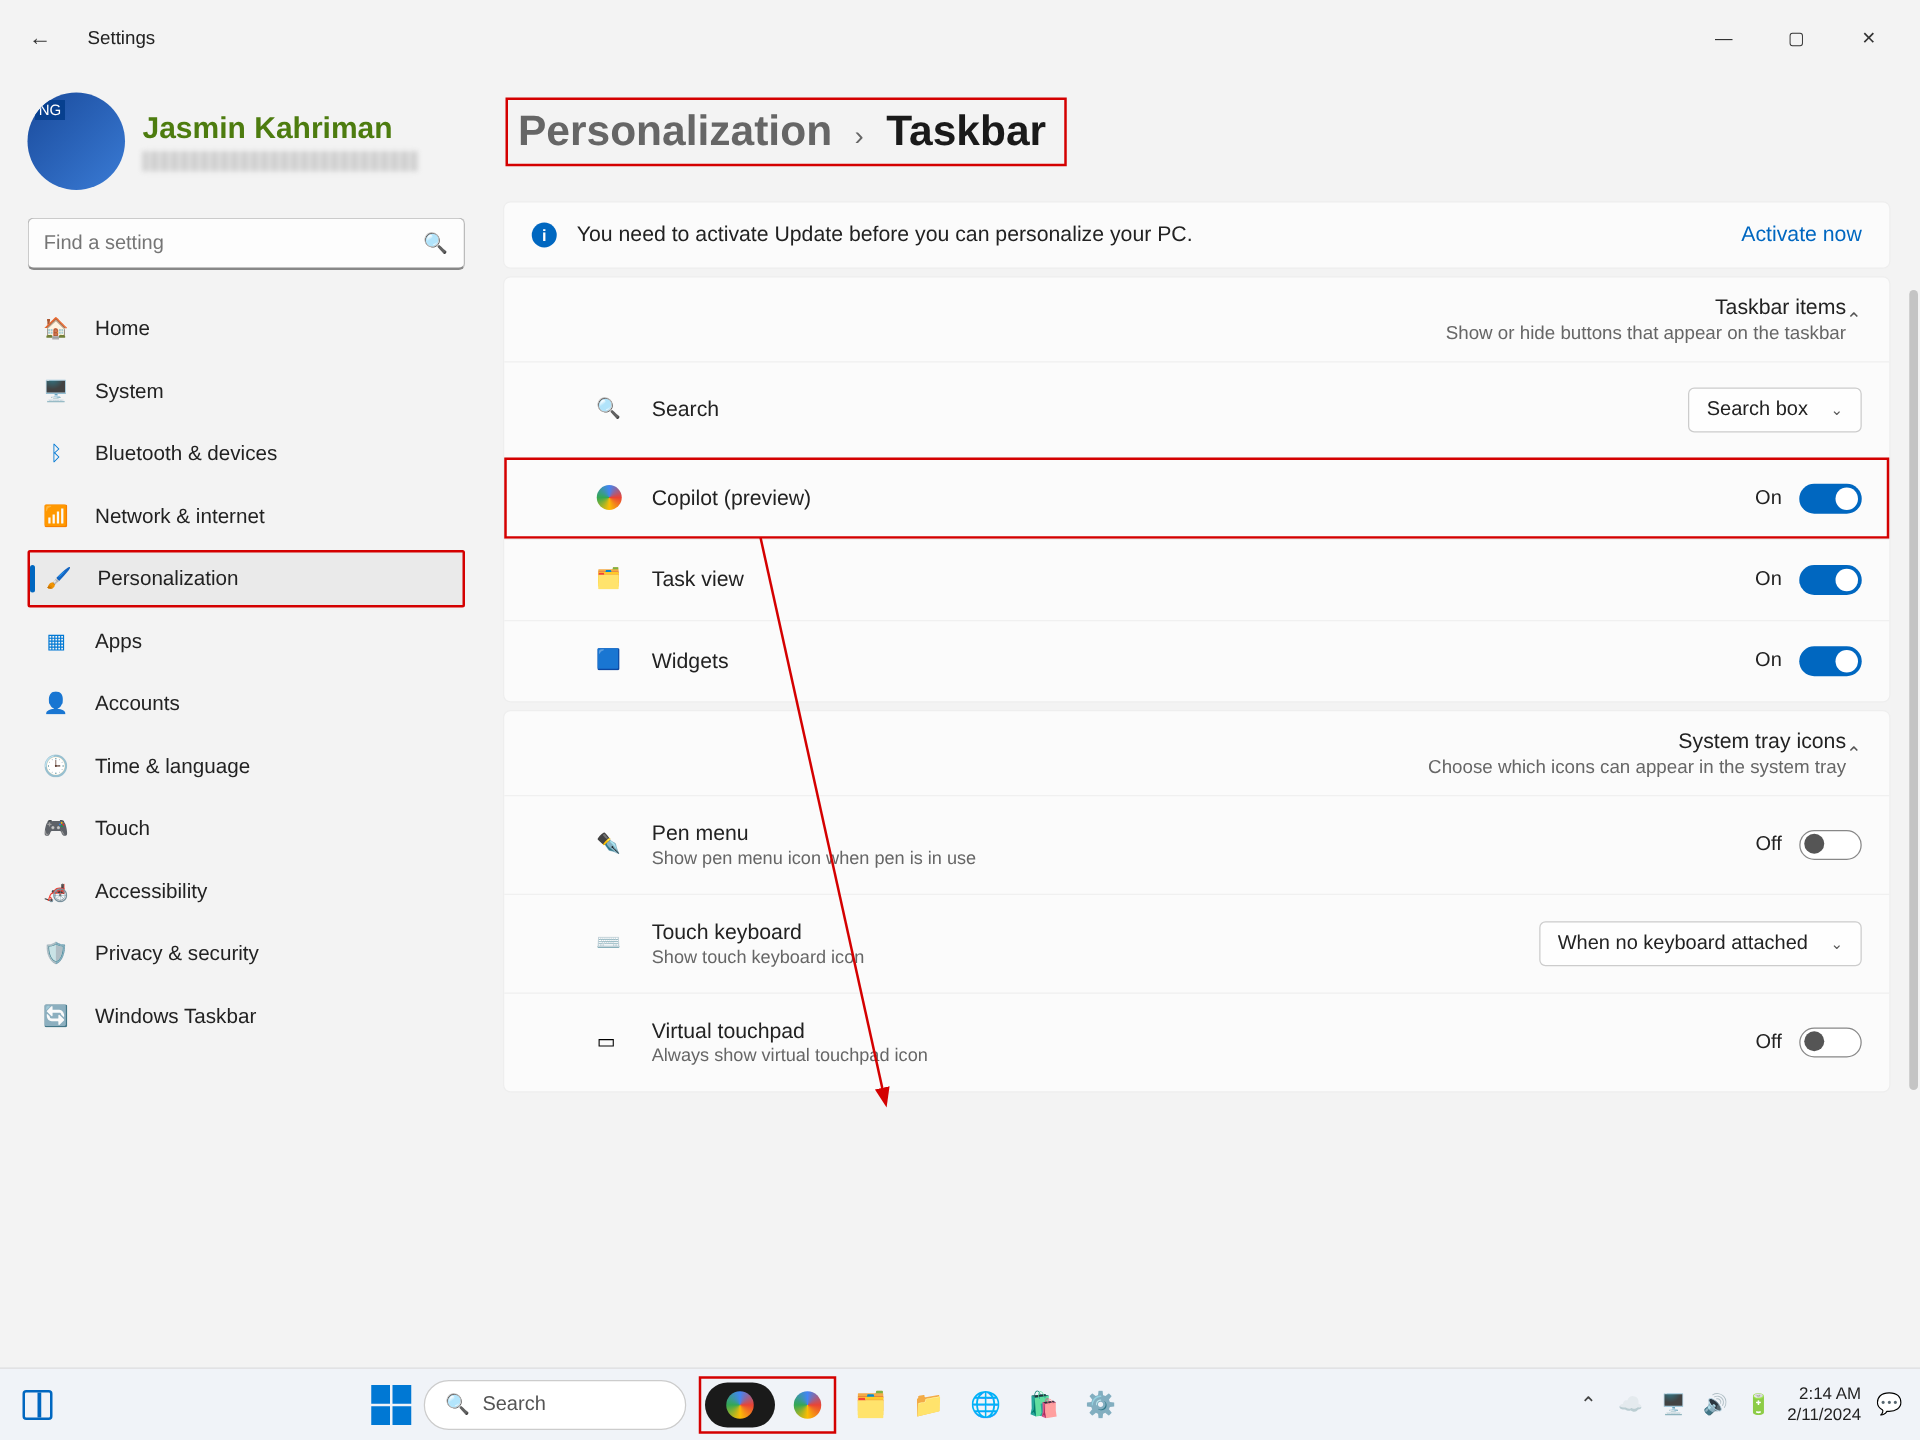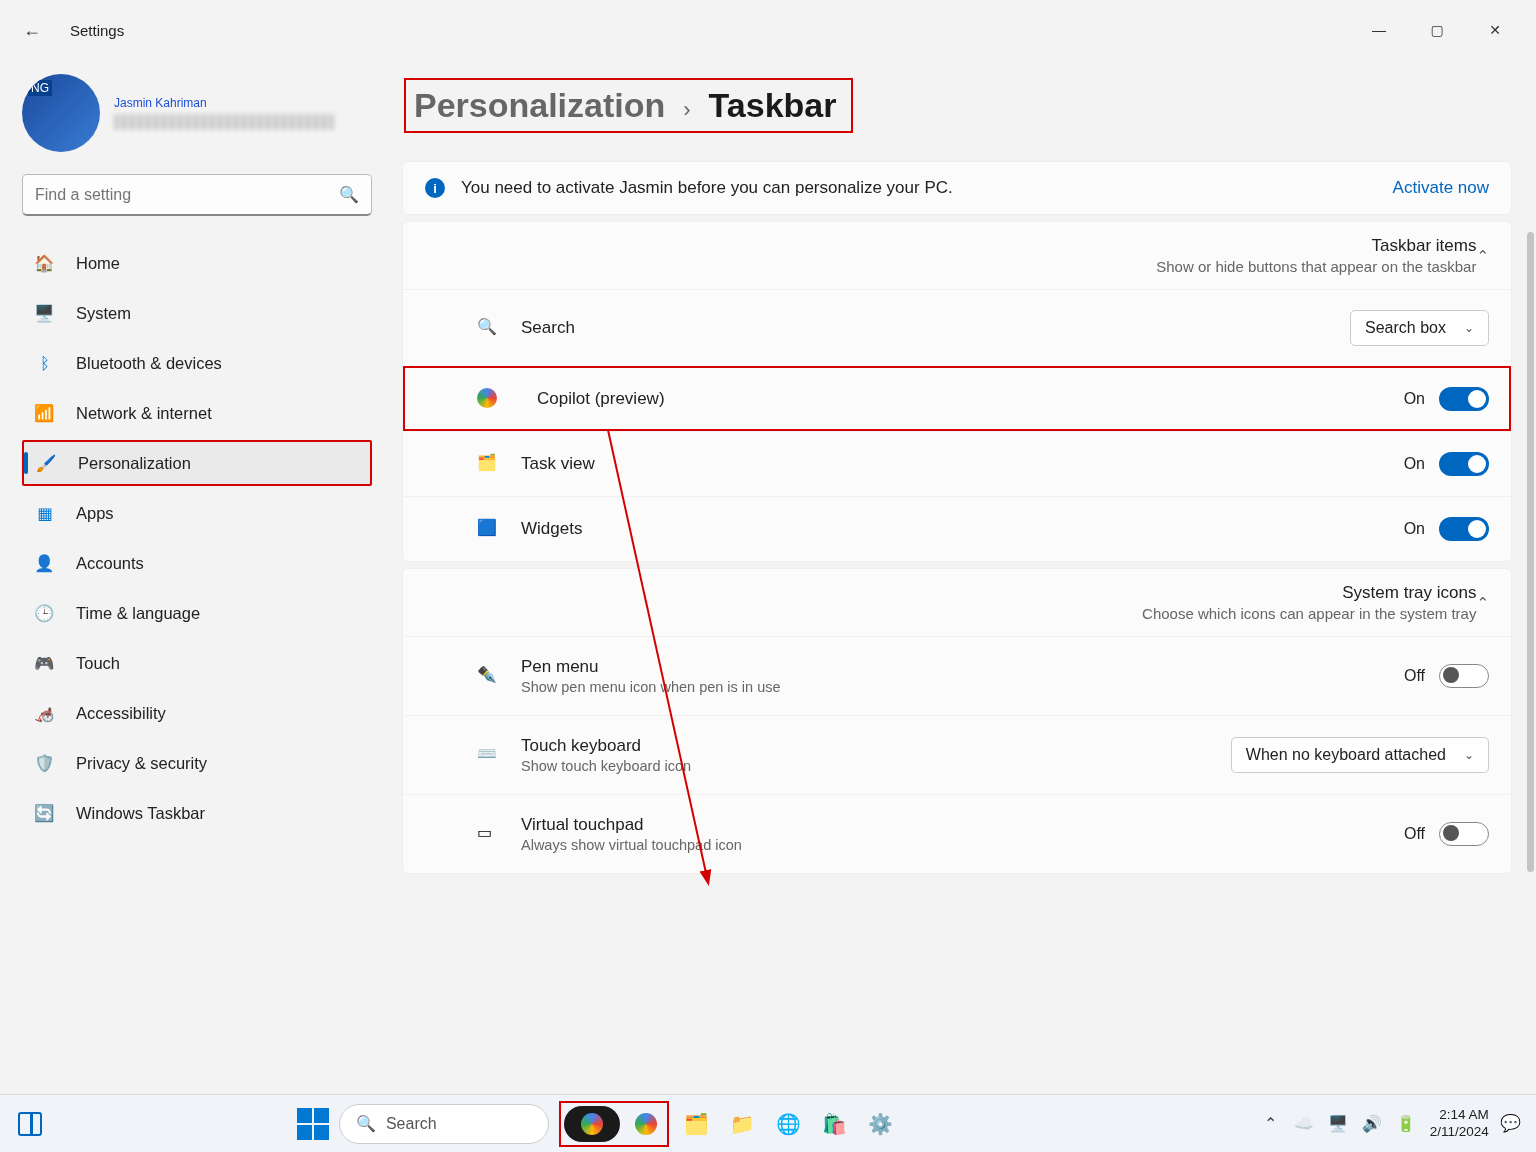--- a/index.html
+++ b/index.html
@@ -11,21 +11,21 @@
 .titlebar .title { font-size: 15px; color: #222; margin-left: 18px; }
 .titlebar .winbtns { margin-left: auto; display: flex; }
 .titlebar .winbtns div { width: 58px; height: 40px; display: flex; align-items: center; justify-content: center; font-size: 14px; cursor: pointer; color: #333; }
 
 
 .main { display: flex; height: calc(100% - 60px - 58px); }
 .sidebar { width: 390px; padding: 14px 18px 0 22px; }
 .profile { display: flex; align-items: center; gap: 14px; margin-bottom: 22px; }
 .avatar { width: 78px; height: 78px; border-radius: 50%; background: linear-gradient(135deg,#1a4b9c,#3a7bd5); display:flex; align-items:center; justify-content:center; color:#fff; font-weight:600; overflow:hidden; position:relative;}
 .avatar .txt { position:absolute; top:6px; left:6px; background:#07408f; color:#fff; font-size:12px; padding:1px 3px; font-weight:400;}
-.profile .name { font-size: 12px; font-weight: 400; color: #1d4ed8; }
+.profile .name { font-size: 24px; font-weight: 700; color: #4d7c0f; }
 .profile .email { margin-top: 4px; width: 220px; height: 16px; background: repeating-linear-gradient(90deg,#ccc,#ccc 4px,#ddd 4px,#ddd 8px); filter: blur(2px); }
 
 .searchbox { display: flex; align-items: center; height: 42px; border: 1px solid #bbb; border-bottom: 2px solid #888; border-radius: 5px; background: #fdfdfd; padding: 0 12px; margin-bottom: 24px; }
 .searchbox input { border: none; outline: none; flex: 1; font-size: 16px; background: transparent; color: #333; }
 .searchbox .sicon { font-size: 16px; color: #555; }
 
 .nav { display: flex; flex-direction: column; gap: 4px; }
 .nav-item { display: flex; align-items: center; height: 46px; padding: 0 12px; border-radius: 5px; cursor: pointer; font-size: 16.5px; color: #222; gap: 20px; position: relative; }
 .nav-item .icon { width: 22px; height: 22px; display: inline-flex; align-items:center; justify-content:center; }
 .nav-item.active { background: #eaeaea; }
@@ -182,21 +182,21 @@
 
   <div class="content">
     <div class="breadcrumb red-box">
       <span class="bc1">Personalization</span>
       <span class="sep">›</span>
       <span class="bc2">Taskbar</span>
     </div>
 
     <div class="card banner">
       <div class="info-icon">i</div>
-      <div class="msg">You need to activate Jasmin before you can personalize your PC.</div>
+      <div class="msg">You need to activate Update before you can personalize your PC.</div>
       <div class="action">Activate now</div>
     </div>
 
     
     <div class="card">
       <div class="section-header">
         <div class="tcol">
           <div class="t">Taskbar items</div>
           <div class="st">Show or hide buttons that appear on the taskbar</div>
         </div>
@@ -207,21 +207,21 @@
         <span class="ricon">🔍</span>
         <span class="lbl" style="margin-left:44px">Search</span>
         <div class="dropdown">
           <span>Search box</span>
           <span class="dchev">⌄</span>
         </div>
       </div>
 
       <div class="row red-highlight">
         <span class="ricon"><span class="copilot-logo" style="display:inline-block;width:20px;height:20px;"></span></span>
-        <span class="lbl" style="margin-left:60px">Copilot (preview)</span>
+        <span class="lbl" style="margin-left:44px">Copilot (preview)</span>
         <span class="state">On</span>
         <div class="toggle on"></div>
       </div>
 
       <div class="row">
         <span class="ricon">🗂️</span>
         <span class="lbl" style="margin-left:44px">Task view</span>
         <span class="state">On</span>
         <div class="toggle on"></div>
       </div>

